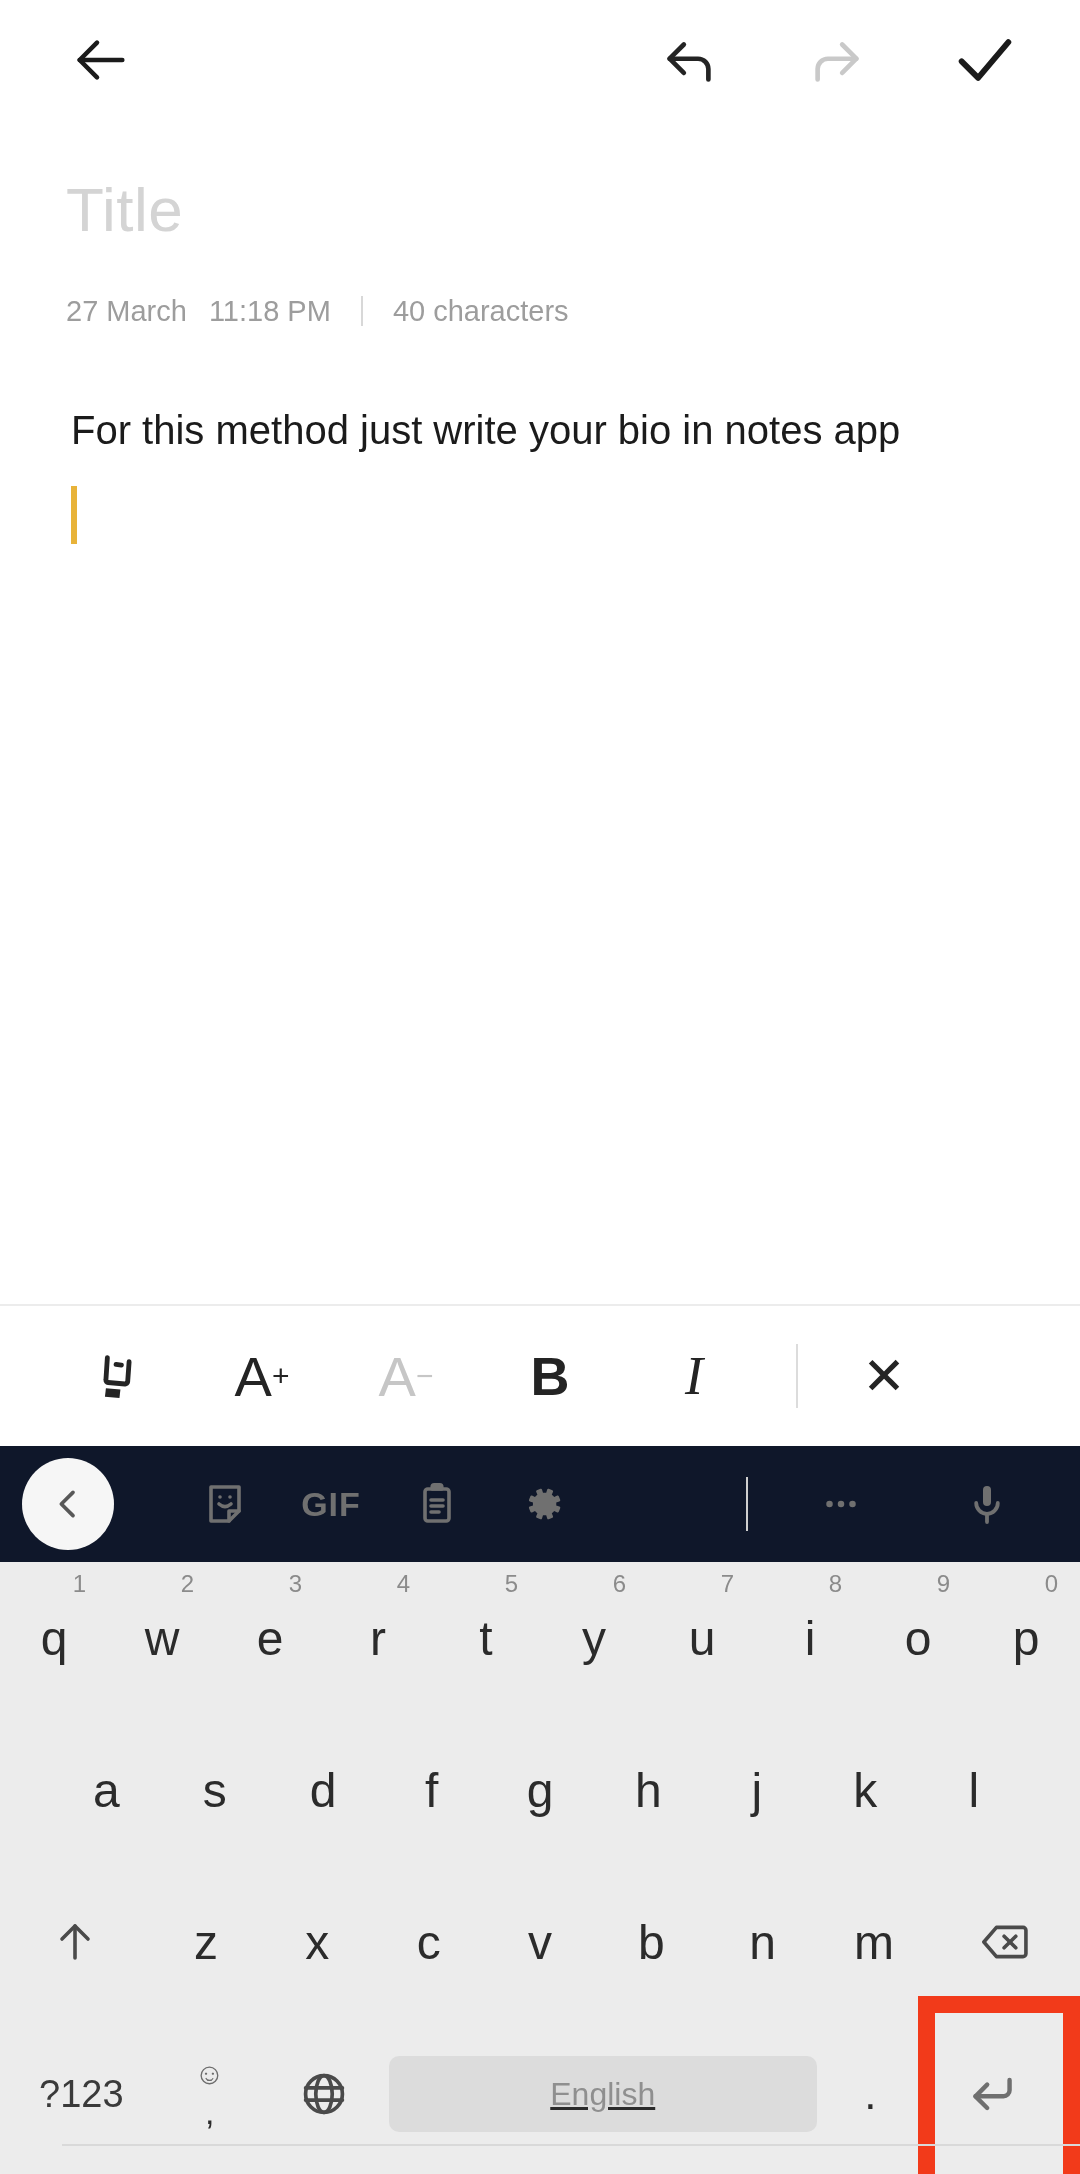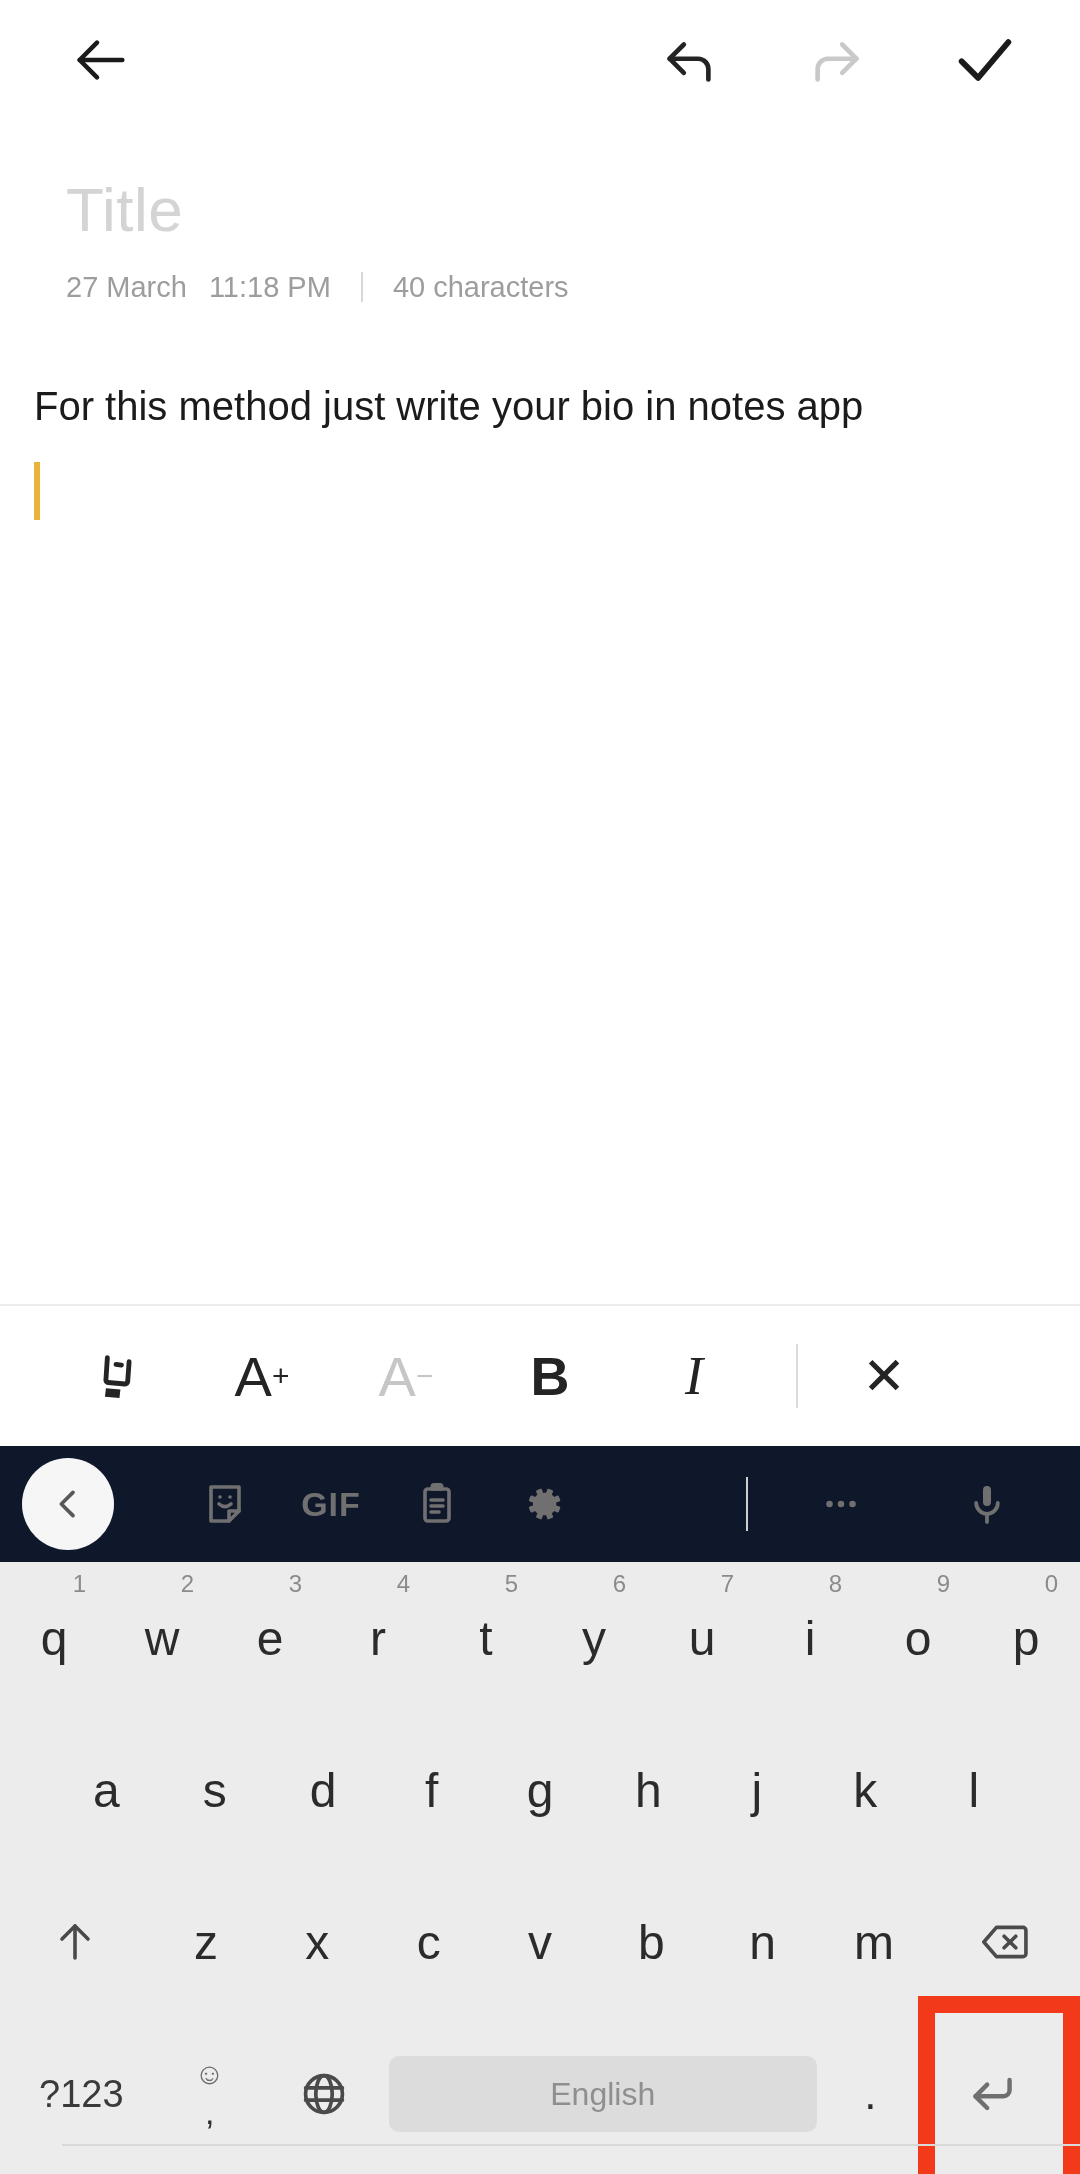--- a/index.html
+++ b/index.html
@@ -50,38 +50,38 @@
     color: #d4d4d4;
     font-weight: 400;
     letter-spacing: 0.5px;
   }
 
   
   .meta-row {
     display: flex;
     align-items: center;
     padding: 0 66px;
-    margin-top: 22px;
+    margin-top: 46px;
     font-size: 29px;
     color: #9d9d9d;
     line-height: 34px;
   }
   .meta-date { margin-right: 22px; }
   .meta-time { }
   .meta-sep {
     display: inline-block;
     width: 2px; height: 30px;
     background: #d8d8d8;
     margin: 0 30px;
   }
   .meta-chars { }
 
   
   .note-body {
-    padding: 0 34px;
+    padding: 0 71px;
     margin-top: 64px;
     flex: 1 1 auto;
   }
   .note-line {
     font-size: 40px;
     line-height: 76px;
     color: #1b1b1b;
     white-space: pre-wrap;
     font-weight: 400;
   }
@@ -233,20 +233,21 @@
     flex: 1 1 0;
     flex-direction: column;
     gap: 4px;
   }
   .key-emoji .em-top { font-size: 30px; color: #6d6d6d; line-height: 1; }
   .key-emoji .em-bot { font-size: 34px; color: #2b2b2b; line-height: 1; margin-top: 2px; }
   .key-globe { flex: 1 1 0; }
   .key-space {
     flex: 3.75 1 0;
     padding: 0 8px;
+    text-decoration: underline;
   }
   .space-inner {
     width: 100%;
     height: 76px;
     background: #dcdcdc;
     border-radius: 10px;
     display: flex;
     align-items: center;
     justify-content: center;
     font-size: 32px;

